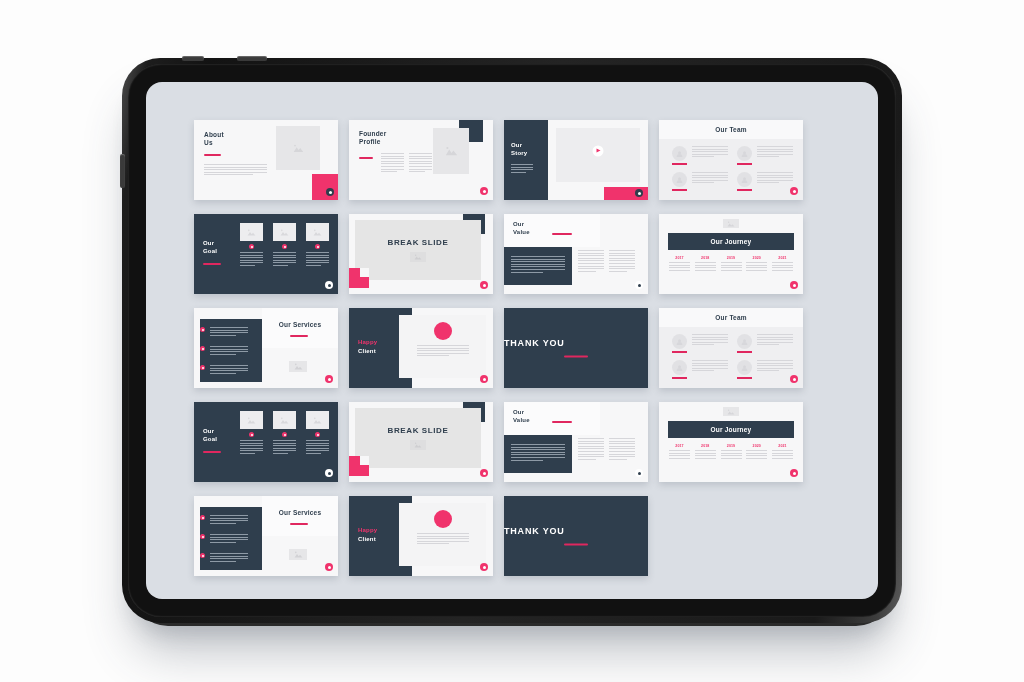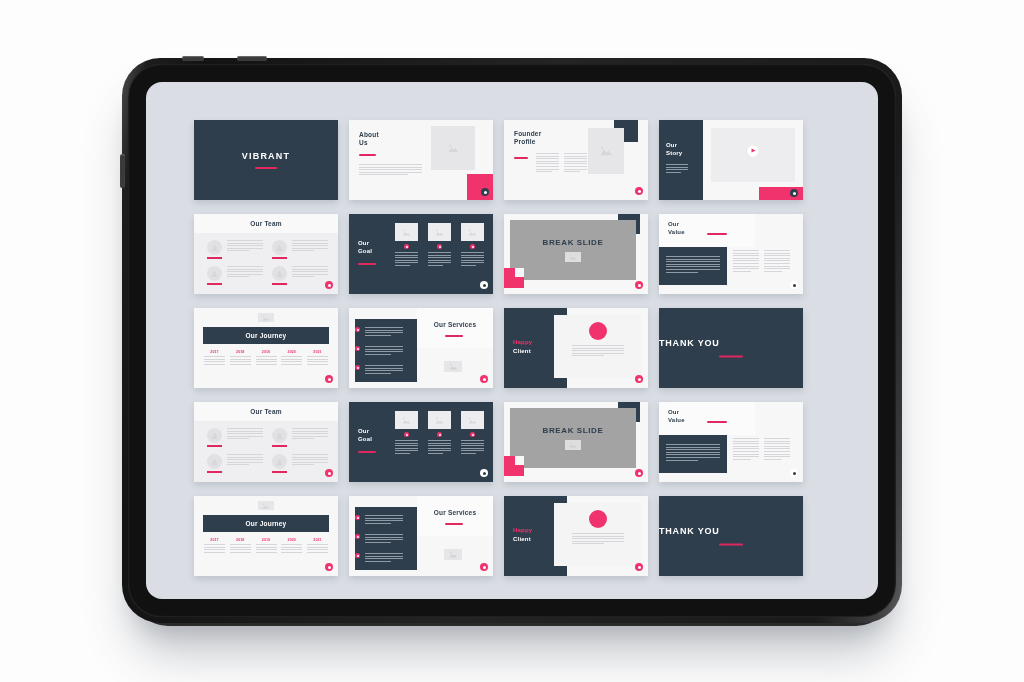--- a/index.html
+++ b/index.html
@@ -161,21 +161,21 @@
   
   .og-title{ position:absolute; left:9px; top:26px; font-size:6px; }
   .og-rule{ position:absolute; left:9px; top:49px; width:18px; }
   .og-card{ position:absolute; top:9px; width:23px; }
   .og-card .imgbox{ width:23px; height:18px; background:#ededef; }
   .og-dot{ width:5px; height:5px; border-radius:50%; background:#f0336c; margin:3px auto 3px; display:flex; align-items:center; justify-content:center;}
   .og-dot i{ width:2px;height:2px;border-radius:50%;background:#fff; display:block;}
 
   
   .bs-darksq{ position:absolute; right:8px; top:0; width:22px; height:20px; background:#2f3e4d; }
-  .bs-panel{ position:absolute; left:6px; top:6px; right:12px; bottom:14px; background:#a3a3a3; display:flex; flex-direction:column; align-items:center; justify-content:center; }
+  .bs-panel{ position:absolute; left:6px; top:6px; right:12px; bottom:14px; background:#e5e5e5; display:flex; flex-direction:column; align-items:center; justify-content:center; }
   .bs-panel .title{ font-size:8px; letter-spacing:.6px; }
   .bs-panel .imgbox{ width:16px; height:10px; margin-top:4px; background:#dededf; }
   .bs-pinkL{ position:absolute; left:0; bottom:6px; width:20px; height:20px; background:#f0336c; }
   .bs-pinkL::after{ content:""; position:absolute; right:0; top:0; width:9px; height:9px; background:#f7f7f8; }
 
   
   .ov-head{ position:absolute; left:0; top:0; width:96px; height:33px; background:#fbfbfc; }
   .ov-title{ position:absolute; left:9px; top:7px; font-size:6px; }
   .ov-rule{ position:absolute; left:48px; top:19px; width:20px; }
   .ov-dark{ position:absolute; left:0; top:33px; width:68px; bottom:9px; background:#2f3e4d; }
@@ -222,26 +222,20 @@
   <div class="device-body">
     <div class="device-inner-ring"></div>
   </div>
   <div class="btn-volume btn-v1"></div>
   <div class="btn-volume btn-v2"></div>
   <div class="btn-volume btn-power"></div>
 
   <div id="screen">
     <div id="slide-grid">
 
-      <div class="slide dark">
-        <div class="s-title-center">
-          <div class="title light">VIBRANT</div>
-          <div class="rule"></div>
-        </div>
-      </div>
 
       <div class="slide">
         <div class="ab-title">
           <div class="title">About</div>
           <div class="title">Us</div>
         </div>
         <div class="rule ab-rule"></div>
         <div class="lines ab-lines">
           <span style="width:100%"></span>
             <span style="width:100%"></span>

